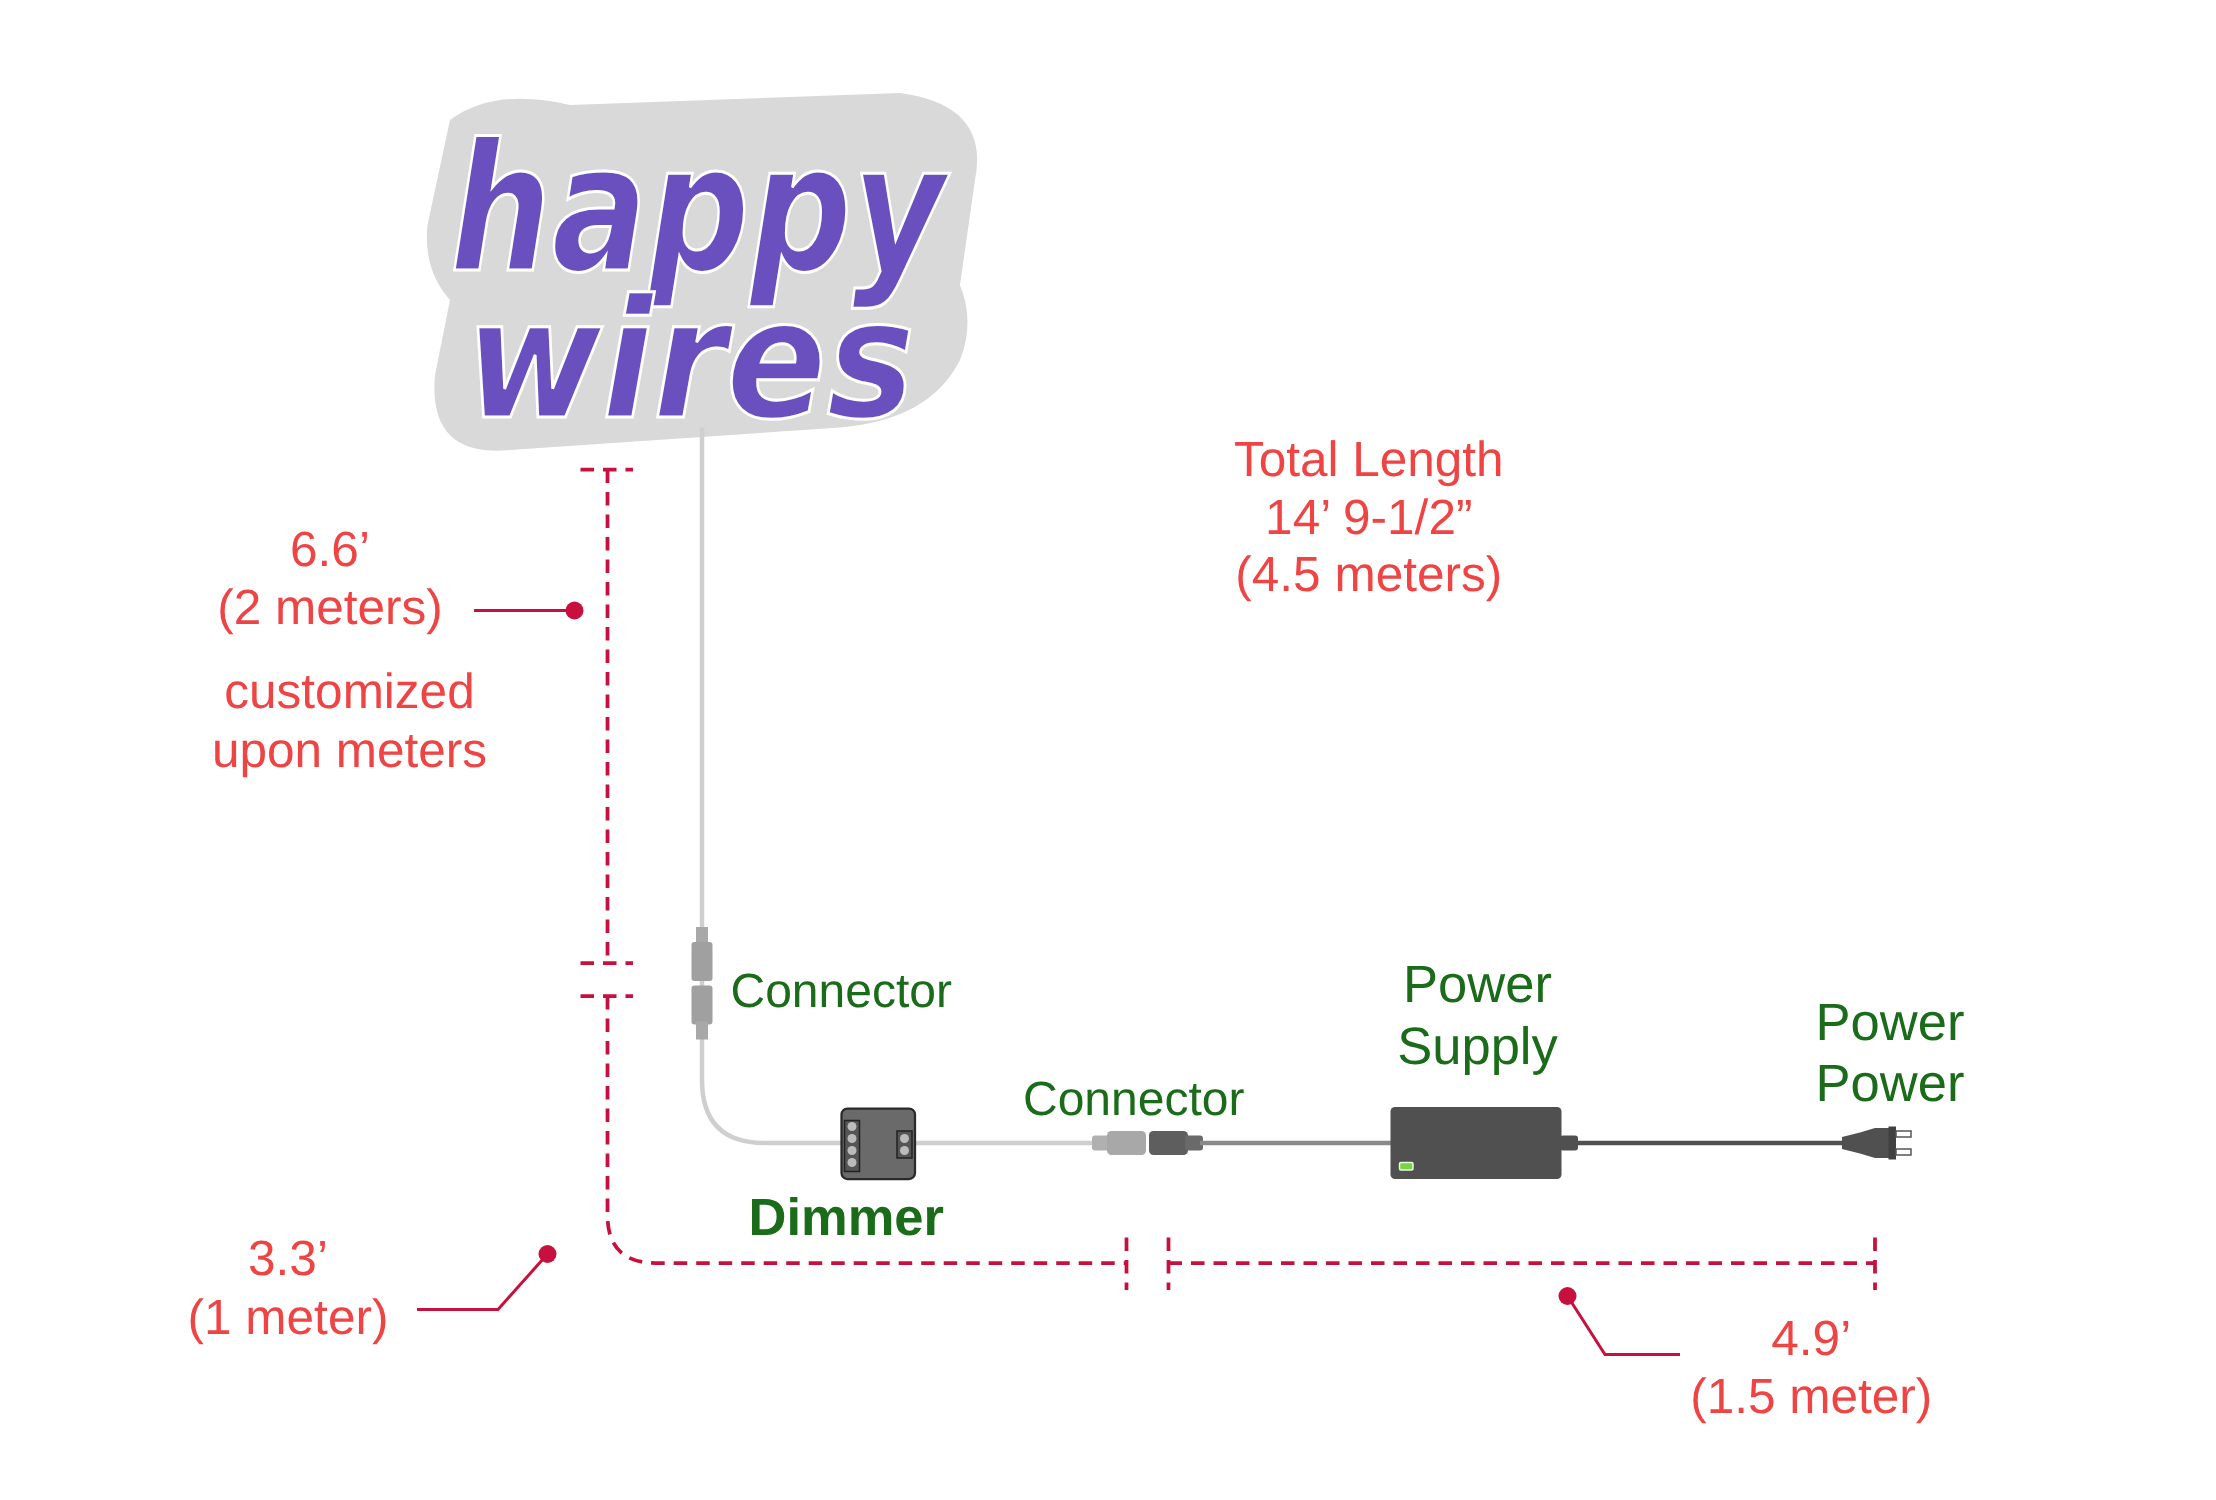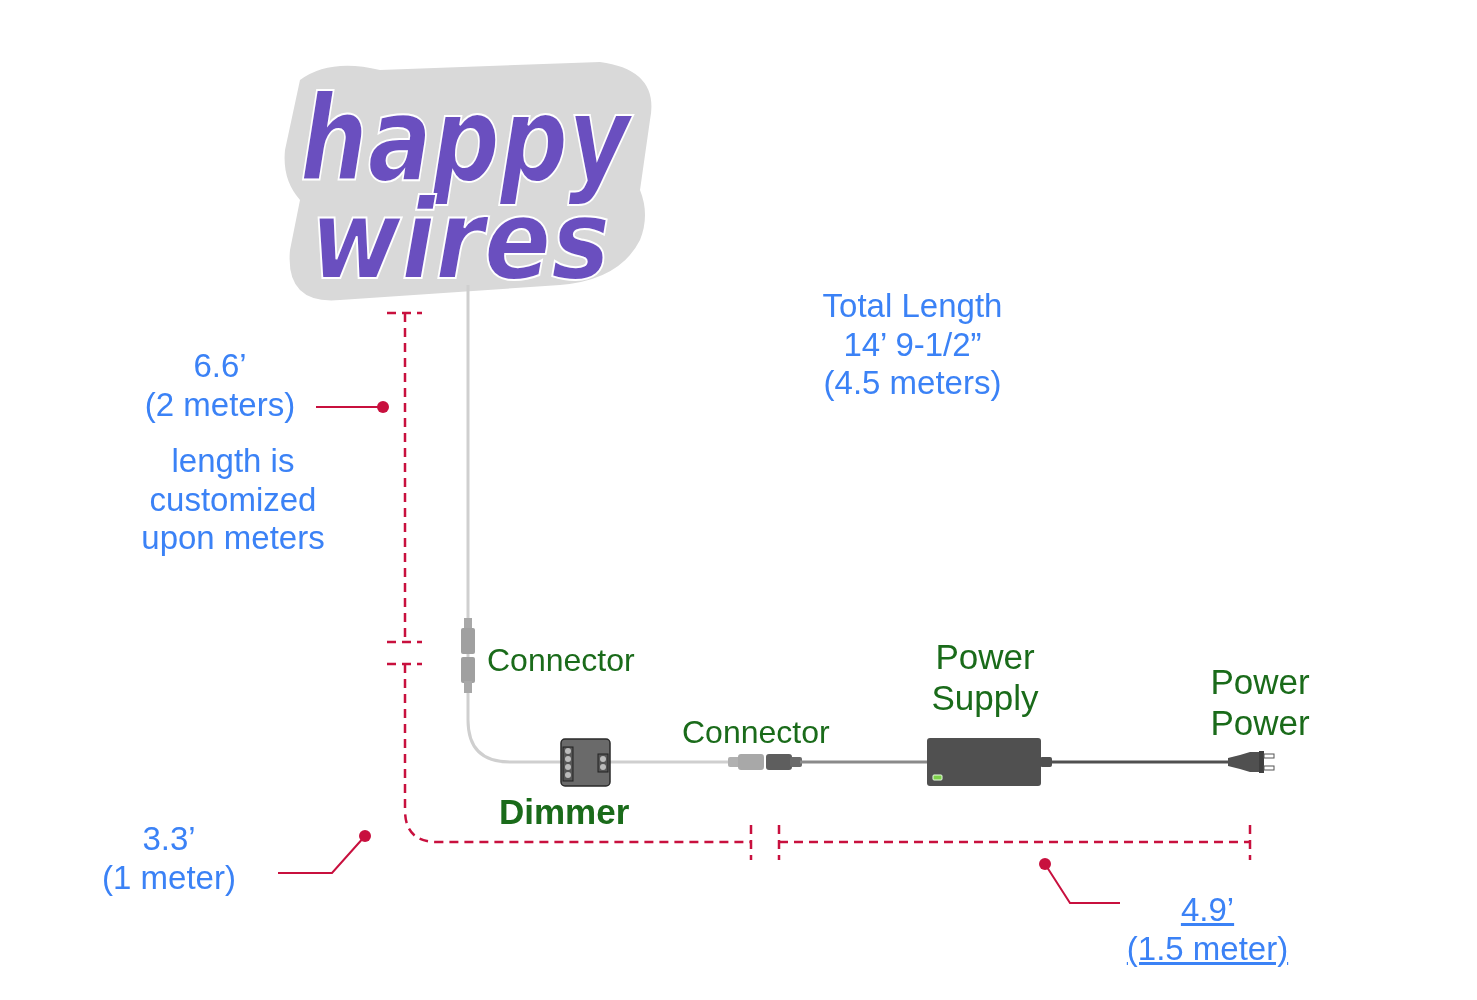--- a/index.html
+++ b/index.html
@@ -1,19 +1,19 @@
 <!DOCTYPE html>
 <html><head>
 <meta charset="utf-8">
 <style>
   html, body { margin: 0; padding: 0; background: #ffffff; }
   body { width: 1477px; height: 1000px; position: relative; overflow: hidden; font-family: "Liberation Sans", sans-serif; }
   svg#diagram { position: absolute; left: 0; top: 0; }
   .lbl { position: absolute; text-align: center; white-space: nowrap; line-height: 1.17; }
-  .blue { color: #3b82f6; font-size: 33px; }
+  .blue { color: #ef4444; font-size: 33px; }
   .green { color: #1a6b1a; }
   .green-sm { font-size: 32px; }
   .green-lg { font-size: 35px; }
   .logo-text { font-family: "DejaVu Sans", sans-serif; font-weight: bold; font-style: italic; }
 </style>
 </head>
 <body>
 
 <svg id="diagram" width="1477" height="1000" viewBox="0 0 1477 1000">
 
@@ -91,31 +91,30 @@
   <div>Total Length</div>
   <div>14’ 9-1/2”</div>
   <div>(4.5 meters)</div>
 </div>
 
 <div class="lbl blue" style="left:120px; top:347px; width:200px;">
   <div>6.6’</div>
   <div>(2 meters)</div>
 </div>
 <div class="lbl blue" style="left:80px; top:442px; width:306px;">
-  <div>length is</div>
   <div>customized</div>
   <div>upon meters</div>
 </div>
 
-<div class="lbl blue" style="left:79px; top:820px; width:180px;">
+<div class="lbl blue" style="left:102px; top:820px; width:180px;">
   <div>3.3’</div>
   <div>(1 meter)</div>
 </div>
 
-<div class="lbl blue" style="left:1105px; top:891px; width:205px;text-decoration:underline;">
+<div class="lbl blue" style="left:1105px; top:873px; width:205px;">
   <div>4.9’</div>
   <div>(1.5 meter)</div>
 </div>
 
 <div class="lbl green green-sm" style="left:487px; top:642px;">Connector</div>
 <div class="lbl green green-sm" style="left:682px; top:714px;">Connector</div>
 <div class="lbl green green-lg" style="left:499px; top:792px;font-weight:bold;">Dimmer</div>
 <div class="lbl green green-lg" style="left:915px; top:637px; width:140px;">
   <div>Power</div>
   <div>Supply</div>

